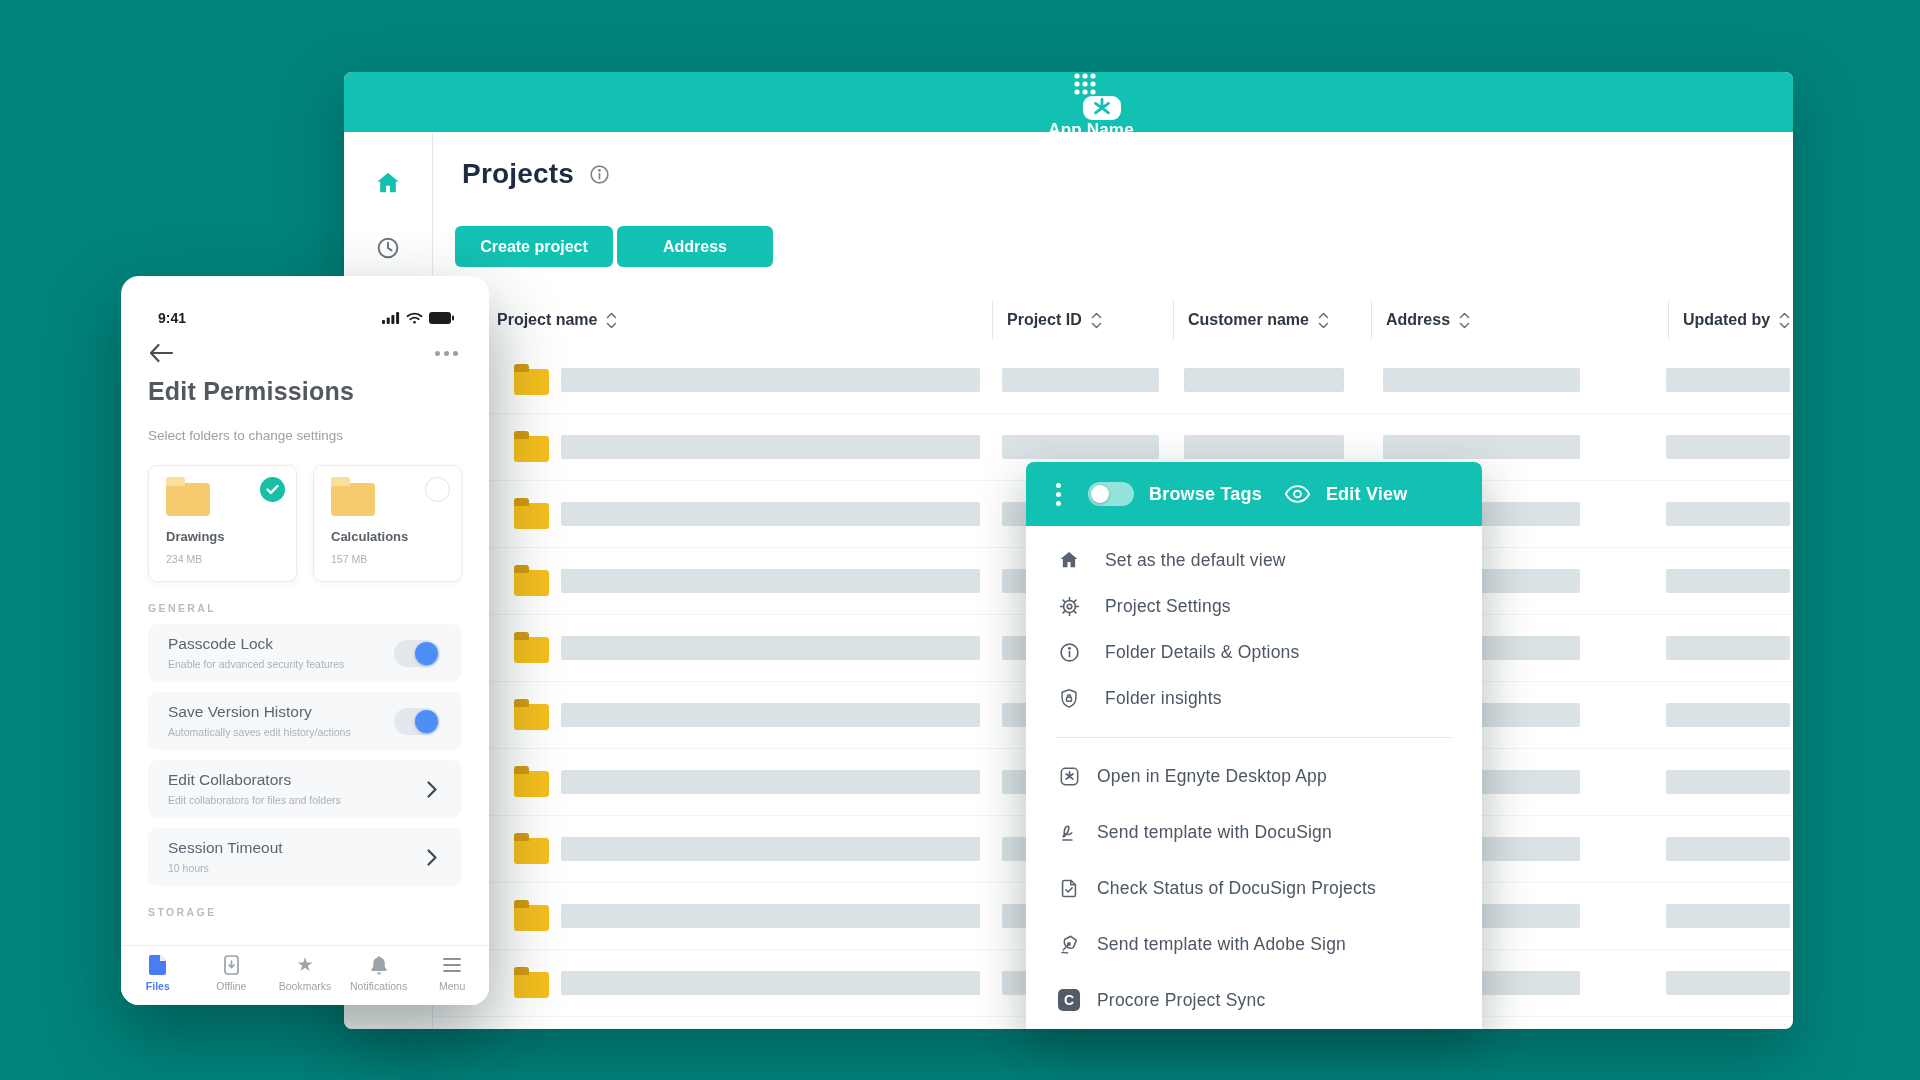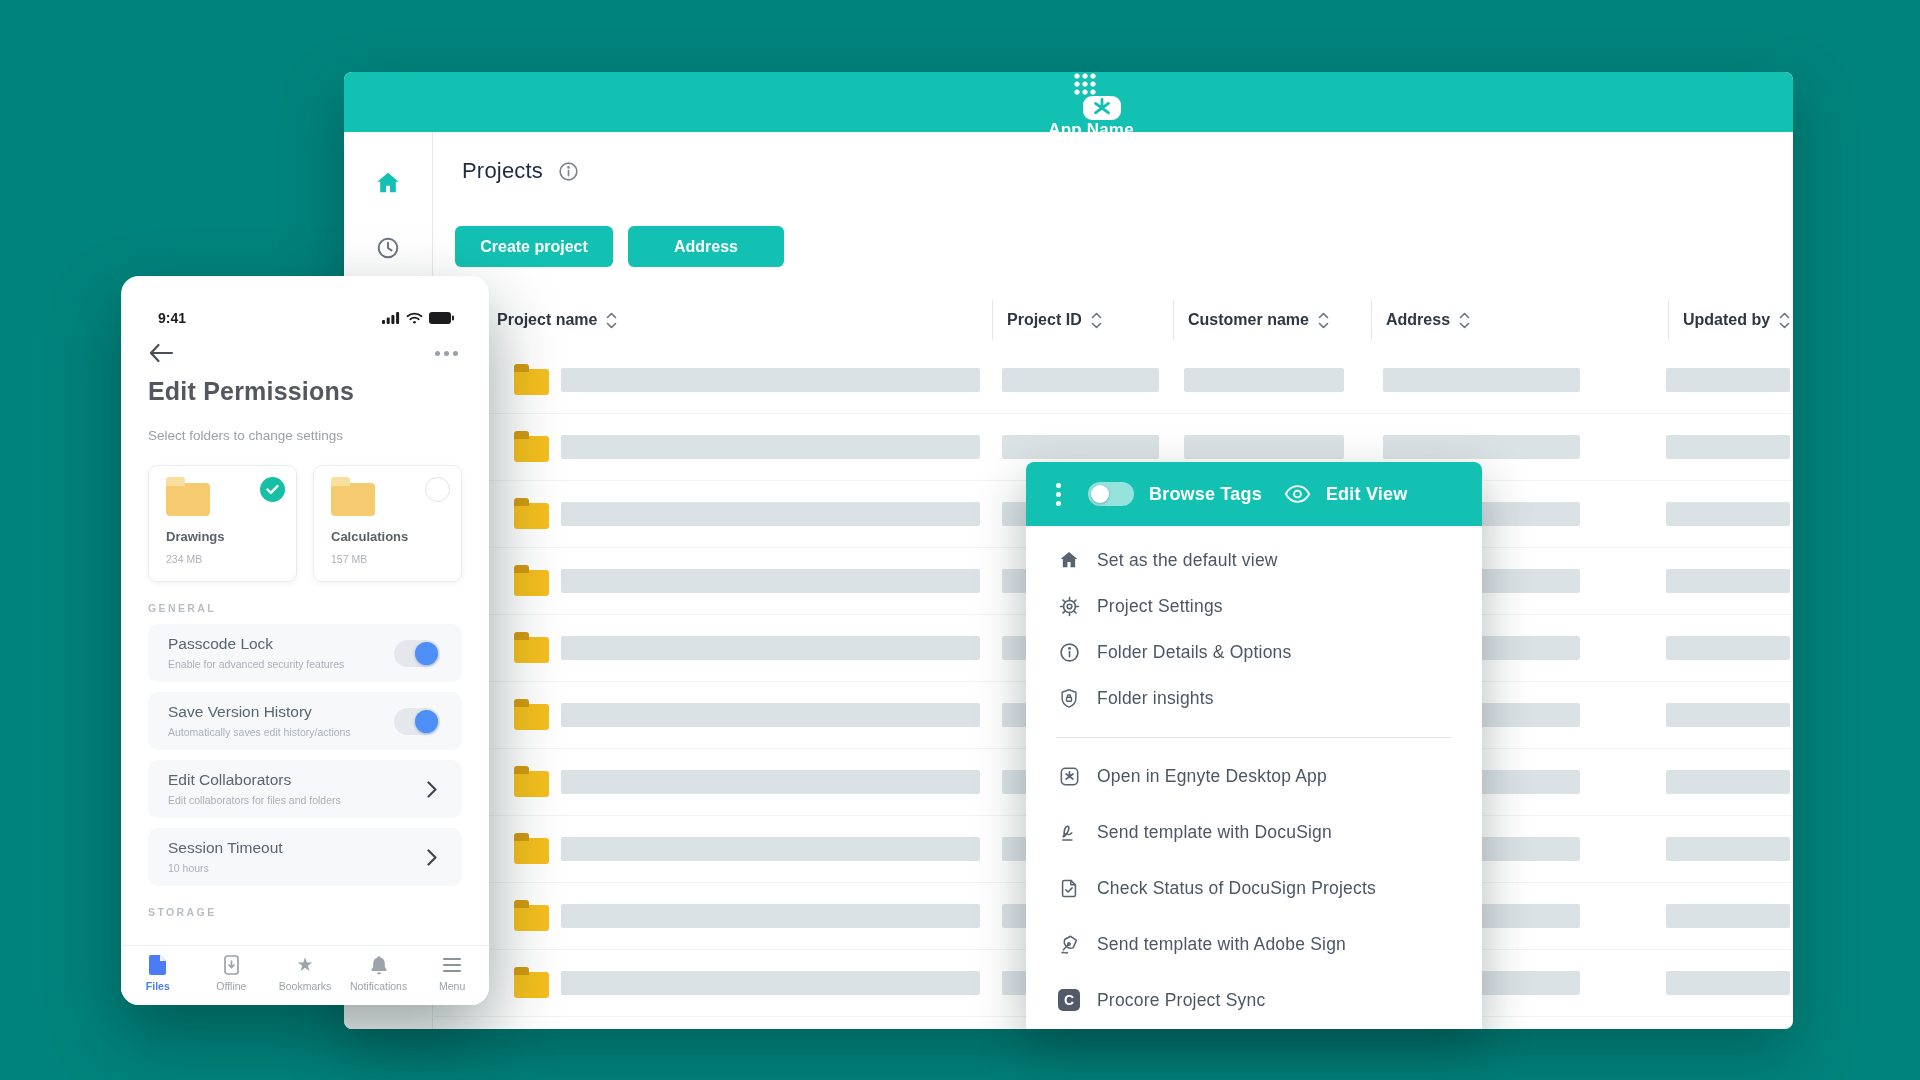--- a/index.html
+++ b/index.html
@@ -20,23 +20,23 @@
   .header-divider { width:1px; height:26px; background:rgba(255,255,255,.75); margin:0 25px; }
 
   .sidebar { position:absolute; left:0; top:60px; bottom:0; width:89px; border-right:1px solid #E6EAEC;
     background:#fff; border-radius:0 0 0 8px; }
   .side-icon { width:30px; height:30px; margin:0 auto; display:flex; align-items:center; justify-content:center; cursor:pointer; }
   .side-icon.home { margin-top:36px; }
   .side-icon.clock { margin-top:35px; }
 
   .content { position:absolute; left:90px; top:60px; right:0; bottom:0; overflow:hidden; }
   .title-row { position:absolute; left:28px; top:26px; display:flex; align-items:center; gap:14px; }
-  .page-title { font-size:22px; font-weight:400; color:#1F2B43; letter-spacing:.2px; }
+  .page-title { font-size:28px; font-weight:700; color:#1F2B43; letter-spacing:.2px; }
   .info-icon { display:flex; cursor:pointer; }
-  .actions { position:absolute; left:21px; top:94px; display:flex; gap:15px; }
+  .actions { position:absolute; left:21px; top:94px; display:flex; gap:4px; }
   .btn { height:41px; border:none; border-radius:6px; background:#13C1B2; color:#fff;
     font-family:"Liberation Sans", sans-serif; font-size:16px; font-weight:700; cursor:pointer; }
   .btn.create { width:158px; }
   .btn.export { width:156px; }
 
   .thead { position:absolute; left:0; top:168px; right:0; height:40px; }
   .th { position:absolute; top:0; height:40px; display:flex; align-items:center; gap:9px;
     padding-left:14px; border-left:1px solid #E3E7E9; color:#2E3744; font-size:16px; font-weight:700; cursor:pointer; }
   .th.c0 { left:48px; } .th.c1 { left:558px; } .th.c2 { left:739px; } .th.c3 { left:937px; } .th.c4 { left:1234px; }
 
@@ -62,21 +62,21 @@
     margin-left:22px; position:relative; cursor:pointer; }
   .dd-toggle .knob { position:absolute; left:3px; top:3px; width:18px; height:18px; border-radius:50%;
     background:#fff; box-shadow:0 1px 3px rgba(0,0,0,.25); }
   .dd-label { color:#fff; font-size:18px; font-weight:700; margin-left:15px; letter-spacing:.2px; }
   .dd-label.edit { cursor:pointer; }
   .eye { margin-left:22px; display:flex; cursor:pointer; }
   .dd-body { padding-top:11px; }
   .dd-item { display:flex; align-items:center; padding-left:31px; cursor:pointer; }
   .dd-item .dd-icon { width:24px; height:24px; display:flex; align-items:center; justify-content:center; }
   .dd-item span.lbl { margin-left:16px; color:#4C5664; font-size:17.5px; font-weight:500; letter-spacing:.2px; }
-  .g1 .dd-item { height:46px; }
+  .g1 .dd-item { height:46px;gap:8px; }
   .g2 .dd-item { height:56px; }
   .dd-divider { height:1px; background:#E2E6E8; margin:16px 30px 10px 30px; }
   .procore-badge { width:22px; height:22px; background:#525C68; border-radius:5px; color:#fff;
     font-size:14px; font-weight:900; display:flex; align-items:center; justify-content:center; }
 
   
   .phone { position:absolute; left:121px; top:276px; width:368px; height:729px; background:#fff;
     border-radius:18px; box-shadow:0 30px 70px rgba(0,30,28,.40); z-index:6; padding:0 27px; overflow:hidden; }
   .statusbar { margin-top:34px; display:flex; justify-content:space-between; align-items:center; padding:0 8px 0 10px; }
   .statusbar .time { font-size:14px; font-weight:700; color:#1c1c1e; }

